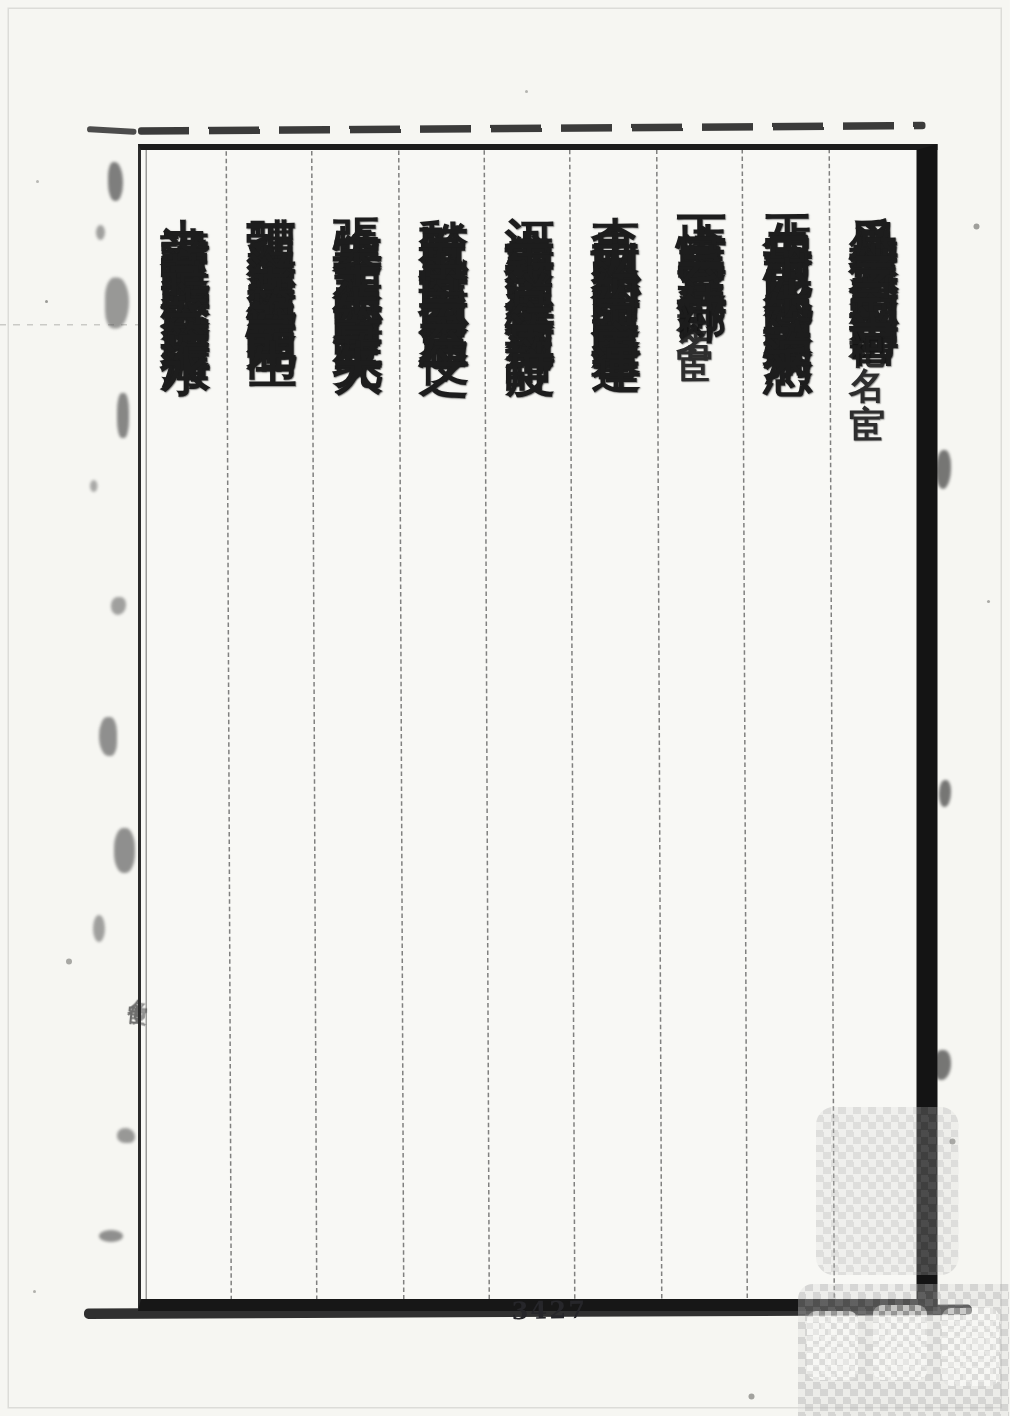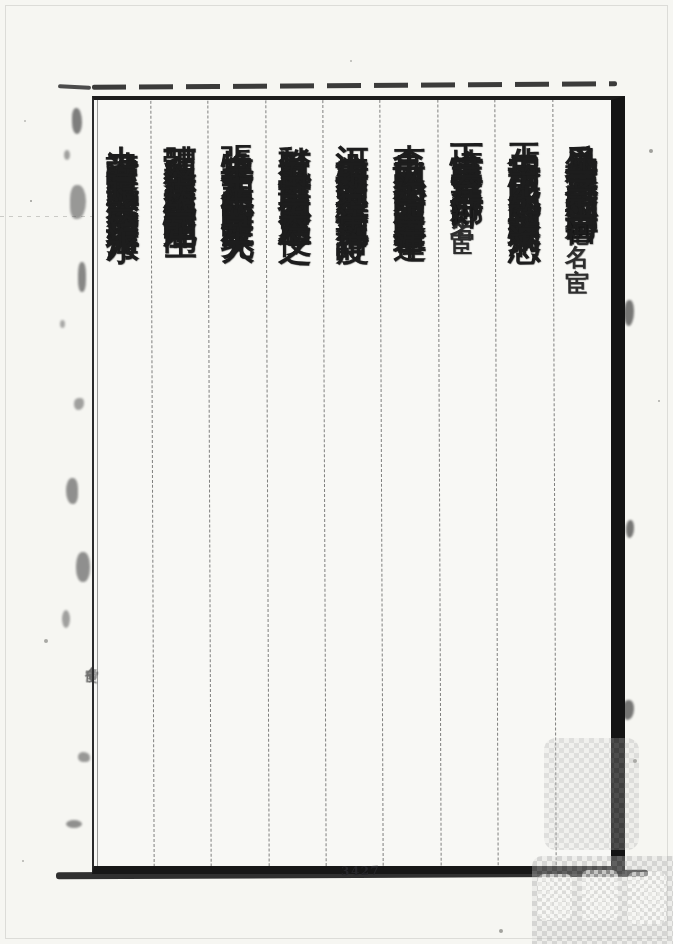--- a/index.html
+++ b/index.html
@@ -42,21 +42,21 @@
   .col:nth-child(9){border-left:none;}
   .ann{
     font-size:24px;letter-spacing:13px;line-height:57.4px;
     margin-top:12px;position:relative;left:-5px;opacity:.92;
   }
   .ann-wide{letter-spacing:24px;}
 
   
   .pagenum{
     position:absolute;left:341px;top:864px;
-    font-family:"DejaVu Serif",serif;font-size:12px;font-weight:bold;
+    font-family:"DejaVu Serif",serif;font-size:16px;font-weight:bold;
     color:#26262a;letter-spacing:1.5px;transform:rotate(-1deg);
   }
 
   
   .streak-top{
     position:absolute;left:92px;top:83px;width:525px;height:5px;opacity:.85;
     background:repeating-linear-gradient(90deg,#1a1a1a 0 34px,transparent 34px 47px);
     transform:rotate(-0.4deg);border-radius:2px;
   }
   .streak-top2{

